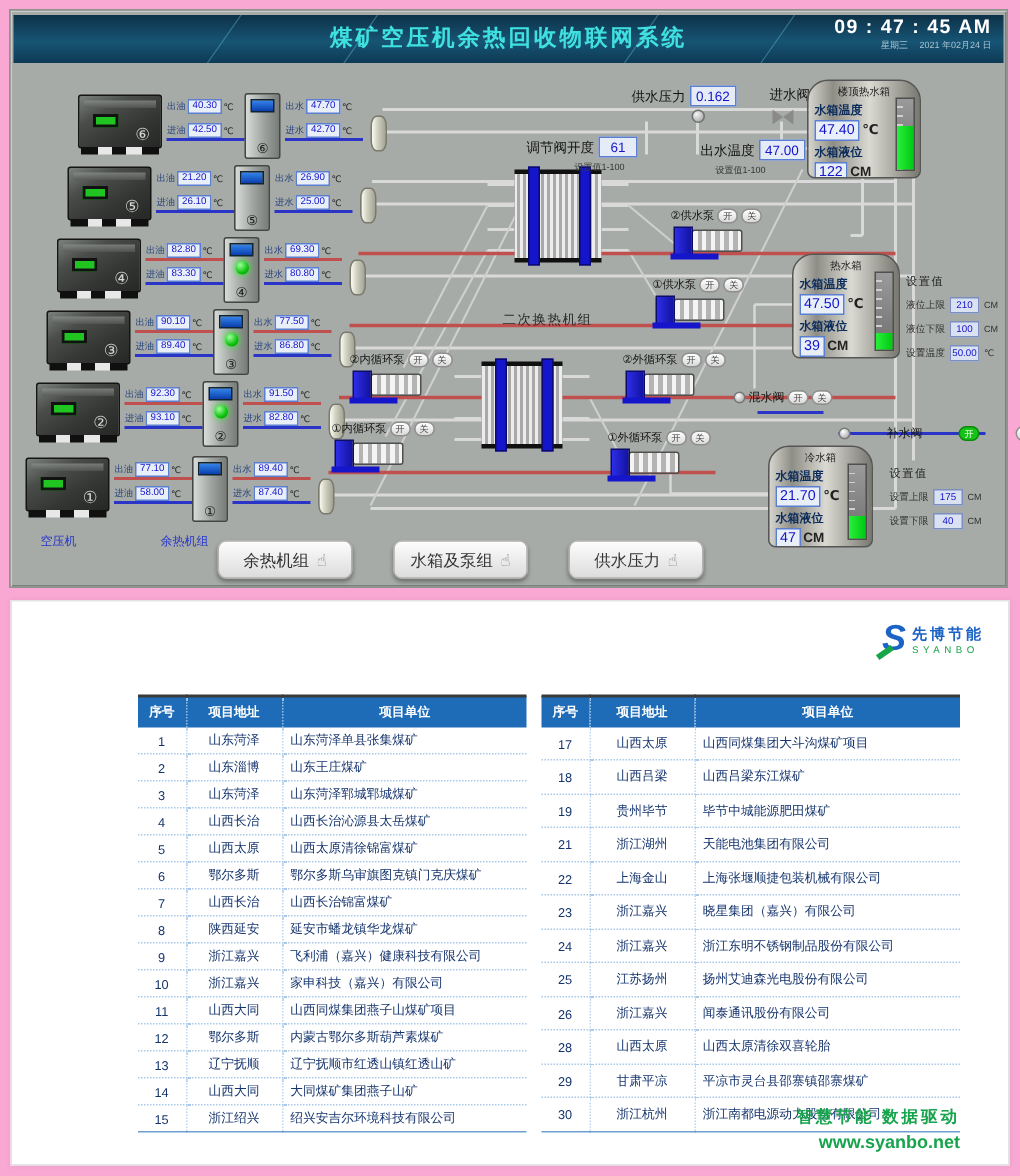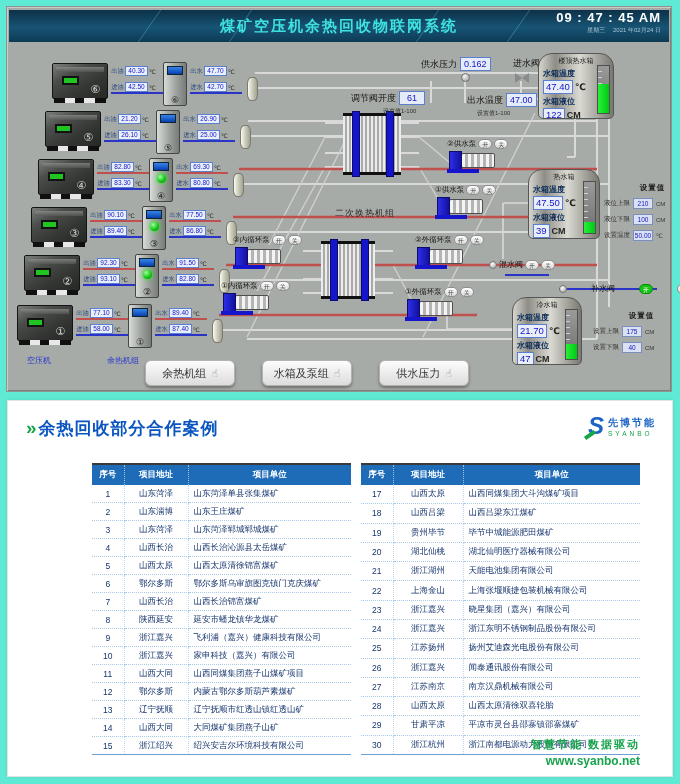--- a/index.html
+++ b/index.html
@@ -1,18 +1,18 @@
 <!DOCTYPE html>
 <html><head>
 <meta charset="utf-8">
 <style>
   * { margin:0; padding:0; box-sizing:border-box; }
   html,body { width:680px; }
   body { font-family:"Liberation Sans","DejaVu Sans",sans-serif; background:#dfe2e4; }
-  .page { position:relative; width:680px; height:784px; background:#5eead4; overflow:hidden; }
+  .page { position:relative; width:680px; height:784px; background:#f9a8d4; overflow:hidden; }
 
   
   .scada { position:absolute; left:6px; top:6px; width:666px; height:386px;
            background:#a7aba7; border:1px solid #8f938f;
            box-shadow: inset 1px 1px 0 #c9cdc9, inset -1px -1px 0 #7d817d; }
   .scada-header { position:absolute; left:2px; top:3px; right:2px; height:32px;
            background:linear-gradient(180deg,#0d3148 0%,#175474 55%,#0d3a55 100%);
            overflow:hidden; }
   .scada-header::before, .scada-header::after { content:''; position:absolute; top:0; bottom:0; width:90px;
            border-left:1px solid rgba(120,210,230,.35); border-right:1px solid rgba(120,210,230,.35);
@@ -100,21 +100,21 @@
   .tkvrow { display:flex; align-items:baseline; gap:2px; margin-top:1px; }
   .tkbox { background:#e9eff9; border:1px solid #5a7fd0; color:#1414cc; padding:0 2px; font-size:9.5px; line-height:12px; }
   .tkunit { font-size:9px; font-weight:bold; color:#222; }
   .gauge { position:absolute; right:3px; top:11px; bottom:4px; width:13px; border:1px solid #4f4f4f;
         background:linear-gradient(180deg,#9a9a9a,#6f6f6f); z-index:2; }
   .gauge::before { content:''; position:absolute; left:0; top:0; bottom:0; width:4px;
         background:repeating-linear-gradient(180deg,transparent 0 5px,#cfcfcf 5px 6px); }
   .gfill { position:absolute; left:0; right:0; bottom:0; background:linear-gradient(90deg,#27ef3a,#00c913); }
 
   .settings { position:absolute; z-index:3; }
-  .settings .st { font-size:7.5px; font-weight:bold; color:#222; text-align:right; margin-bottom:2px; letter-spacing:1px; }
+  .settings .st { font-size:7.5px; font-weight:normal; color:#222; text-align:left; margin-bottom:2px; letter-spacing:1px; }
   .srow { display:flex; align-items:center; gap:3px; font-size:6.5px; color:#333; margin-top:5px; white-space:nowrap; }
   .srow .sv { background:#d9e1f2; border:1px solid #7a8fc0; color:#1414cc; min-width:20px; text-align:center; line-height:9px; cursor:text; }
   .srow .su { font-size:6px; }
 
   .vrow { position:absolute; z-index:4; display:flex; align-items:center; gap:2px; font-size:8px; color:#111; white-space:nowrap; }
   .vdot { width:8px; height:8px; border-radius:50%; border:1px solid #777; background:radial-gradient(circle at 35% 30%,#fff,#9a9a9a); }
 
   .navbtn { position:absolute; z-index:4; width:90px; height:26px; border-radius:6px; cursor:pointer;
         background:linear-gradient(180deg,#fdfdfd,#dcdcdc); border:1px solid #b2b2b2;
         box-shadow:0 2px 3px rgba(0,0,0,.35); display:flex; align-items:center; justify-content:center; gap:5px;
@@ -590,23 +590,20 @@
       <span>水箱及泵组</span>
         <span class="hand">☝</span>
     </div>
     <div class="navbtn" style="left:372px;top:353px;">
       <span>供水压力</span>
         <span class="hand">☝</span>
     </div>
   </div>
 
   <div class="card">
-    <div class="sec-title">
-      <span class="chev">»</span><span>余热回收部分合作案例</span>
-    </div>
     <div class="logo">
       <div class="logo-s">S</div>
       <div class="logo-txt">
         <span class="logo-cn">先博节能</span>
         <span class="logo-en">SYANBO</span>
       </div>
     </div>
 
     <div class="tables">
       <table class="cases">
@@ -723,25 +720,20 @@
               <td class="seq">18</td>
               <td class="addr">山西吕梁</td>
               <td class="org">山西吕梁东江煤矿</td>
             </tr>
             <tr>
               <td class="seq">19</td>
               <td class="addr">贵州毕节</td>
               <td class="org">毕节中城能源肥田煤矿</td>
             </tr>
             <tr>
-              <td class="seq">20</td>
-              <td class="addr">湖北仙桃</td>
-              <td class="org">湖北仙明医疗器械有限公司</td>
-            </tr>
-            <tr>
               <td class="seq">21</td>
               <td class="addr">浙江湖州</td>
               <td class="org">天能电池集团有限公司</td>
             </tr>
             <tr>
               <td class="seq">22</td>
               <td class="addr">上海金山</td>
               <td class="org">上海张堰顺捷包装机械有限公司</td>
             </tr>
             <tr>
@@ -758,25 +750,20 @@
               <td class="seq">25</td>
               <td class="addr">江苏扬州</td>
               <td class="org">扬州艾迪森光电股份有限公司</td>
             </tr>
             <tr>
               <td class="seq">26</td>
               <td class="addr">浙江嘉兴</td>
               <td class="org">闻泰通讯股份有限公司</td>
             </tr>
             <tr>
-              <td class="seq">27</td>
-              <td class="addr">江苏南京</td>
-              <td class="org">南京汉鼎机械有限公司</td>
-            </tr>
-            <tr>
               <td class="seq">28</td>
               <td class="addr">山西太原</td>
               <td class="org">山西太原清徐双喜轮胎</td>
             </tr>
             <tr>
               <td class="seq">29</td>
               <td class="addr">甘肃平凉</td>
               <td class="org">平凉市灵台县邵寨镇邵寨煤矿</td>
             </tr>
             <tr>

